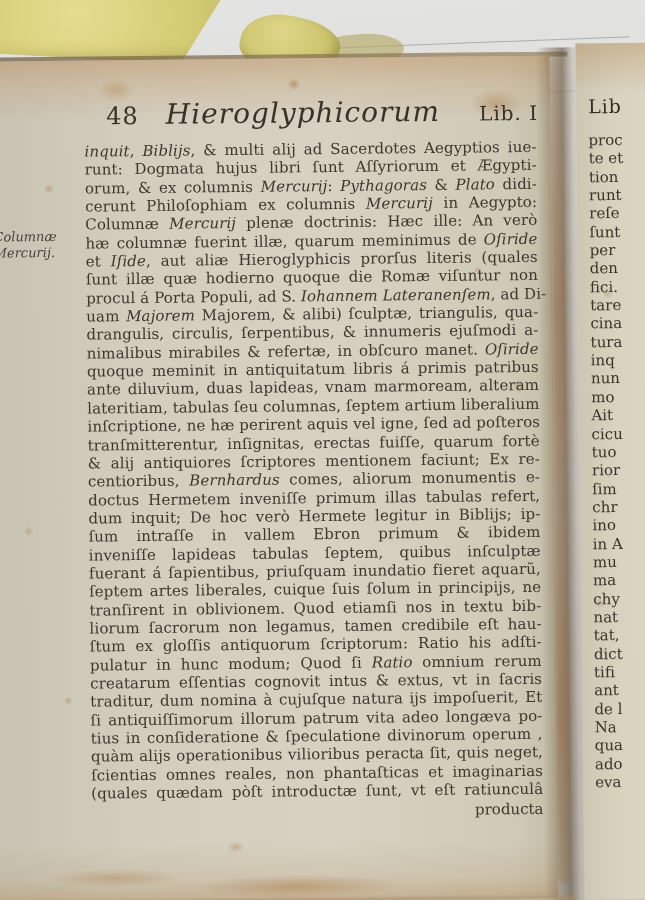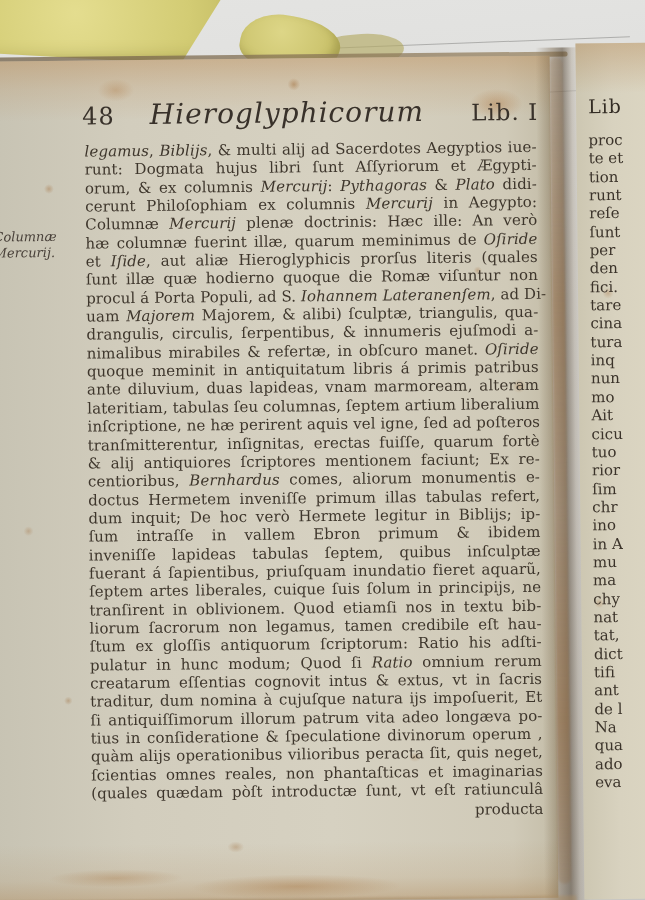--- a/index.html
+++ b/index.html
@@ -90,23 +90,23 @@
     background:linear-gradient(90deg,rgba(140,116,82,.55),rgba(170,140,100,.45));
     filter:blur(1px);
   }
 
   
   .header-row{
     position:absolute;left:94px;top:38px;width:456px;
     display:flex;align-items:baseline;justify-content:space-between;
     color:#38312a;
   }
-  .page-number{font-size:24px;letter-spacing:1px;}
+  .page-number{font-size:24px;letter-spacing:1px;margin-left:24px;}
   .running-title{font-style:italic;font-size:28px;letter-spacing:1px;transform:translateX(-6px);}
-  .book-part{font-size:23px;letter-spacing:1px;}
+  .book-part{font-size:20px;letter-spacing:1px;}
 
   .margin-note{
     position:absolute;left:4px;top:168px;width:78px;
     font-style:italic;font-size:13px;line-height:16px;color:#49413a;
   }
 
   .text-block{position:absolute;left:96px;top:82px;width:452px;color:#3e362c;}
   .tline{
     font-size:15px;line-height:18.35px;letter-spacing:.1px;
     text-align:justify;text-align-last:justify;
@@ -139,21 +139,21 @@
     <div class="page-main">
       <div class="header-row">
         <span class="page-number">48</span>
         <span class="running-title">Hieroglyphicorum</span>
         <span class="book-part">Lib. I</span>
       </div>
 
       <div class="margin-note">Columnæ Mercurij.</div>
 
       <div class="text-block">
-          <div class="tline"><i>legamus</i>, <i>Biblijs</i>, &amp; multi alij ad Sacerdotes Aegyptios iue-</div>
+          <div class="tline"><i>inquit</i>, <i>Biblijs</i>, &amp; multi alij ad Sacerdotes Aegyptios iue-</div>
           <div class="tline">runt: Dogmata hujus libri ſunt Aſſyriorum et Ægypti-</div>
           <div class="tline">orum, &amp; ex columnis <i>Mercurij</i>: <i>Pythagoras</i> &amp; <i>Plato</i> didi-</div>
           <div class="tline">cerunt Philoſophiam ex columnis <i>Mercurij</i> in Aegypto:</div>
           <div class="tline">Columnæ <i>Mercurij</i> plenæ doctrinis: Hæc ille: An verò</div>
           <div class="tline">hæ columnæ fuerint illæ, quarum meminimus de <i>Oſiride</i></div>
           <div class="tline">et <i>Iſide</i>, aut aliæ Hieroglyphicis prorſus literis (quales</div>
           <div class="tline">ſunt illæ quæ hodierno quoque die Romæ viſuntur non</div>
           <div class="tline">procul á Porta Populi, ad S. <i>Iohannem Lateranenſem</i>, ad Di-</div>
           <div class="tline">uam <i>Majorem</i> Majorem, &amp; alibi) ſculptæ, triangulis, qua-</div>
           <div class="tline">drangulis, circulis, ſerpentibus, &amp; innumeris ejuſmodi a-</div>

